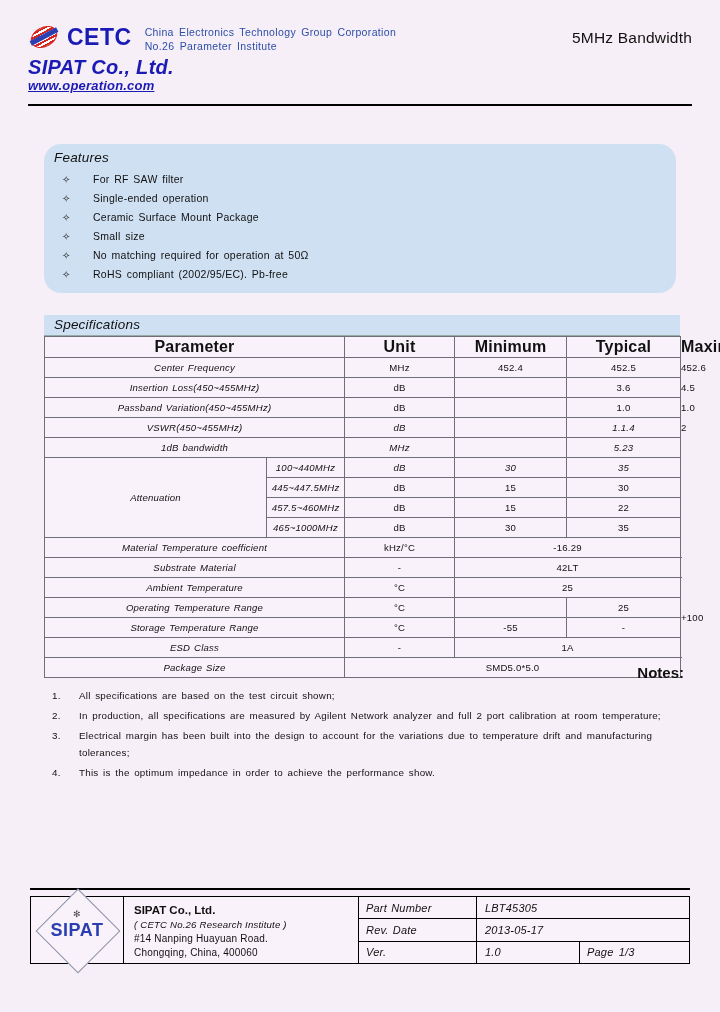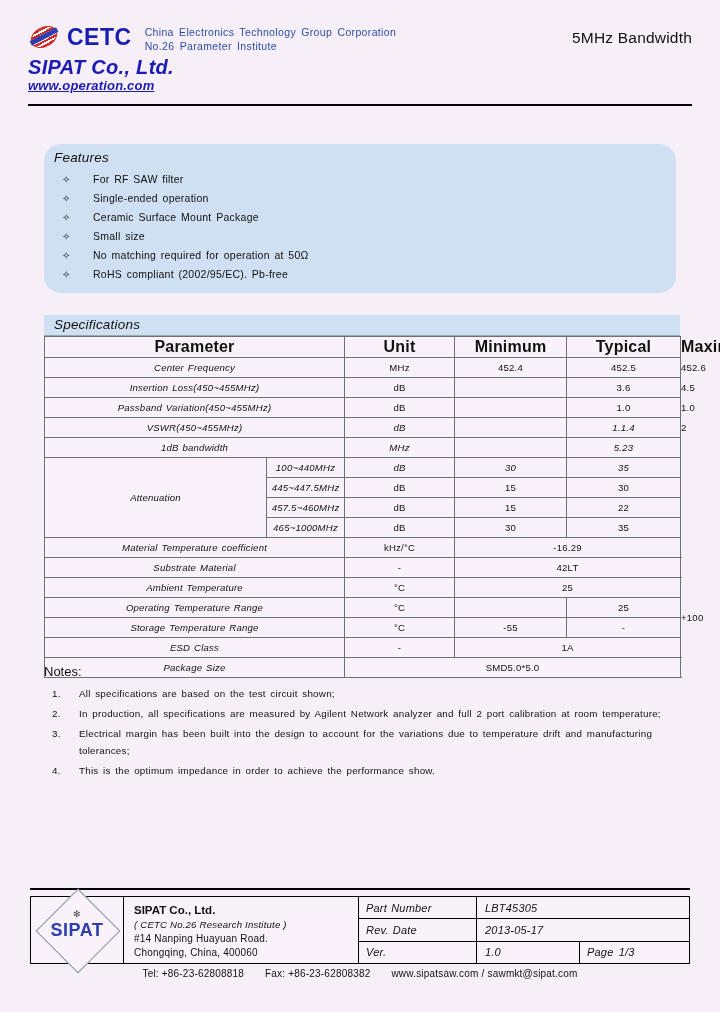--- a/index.html
+++ b/index.html
@@ -229,24 +229,25 @@
   .atten-label { font-style: italic; }
 
   
   .notes {
     position: absolute;
     left: 44px;
     top: 664px;
     width: 640px;
   }
   .notes-head {
-    font-size: 13px;
-    font-weight: normal;
+    font-size: 15px;
+    font-weight: bold;
     color: #111;
     margin-bottom: 6px;
+    text-align: right;
   }
   .note-row {
     display: flex;
     font-size: 9.8px;
     color: #111;
     line-height: 17px;
     letter-spacing: 0.25px;
     word-spacing: 1.6px;
     margin-bottom: 3px;
   }
@@ -632,19 +633,14 @@
         <div class="f-v">2013-05-17</div>
       </div>
       <div class="f-meta-row">
         <div class="f-k">Ver.</div>
         <div class="f-v">1.0</div>
         <div class="f-v2">Page   1/3</div>
       </div>
     </div>
   </div>
 
-  <div class="contact">
-    <span>Tel: +86-23-62808818</span>
-    <span>Fax: +86-23-62808382</span>
-    <span>www.sipatsaw.com / sawmkt@sipat.com</span>
-  </div>
 
 </div>
 
 </body></html>

